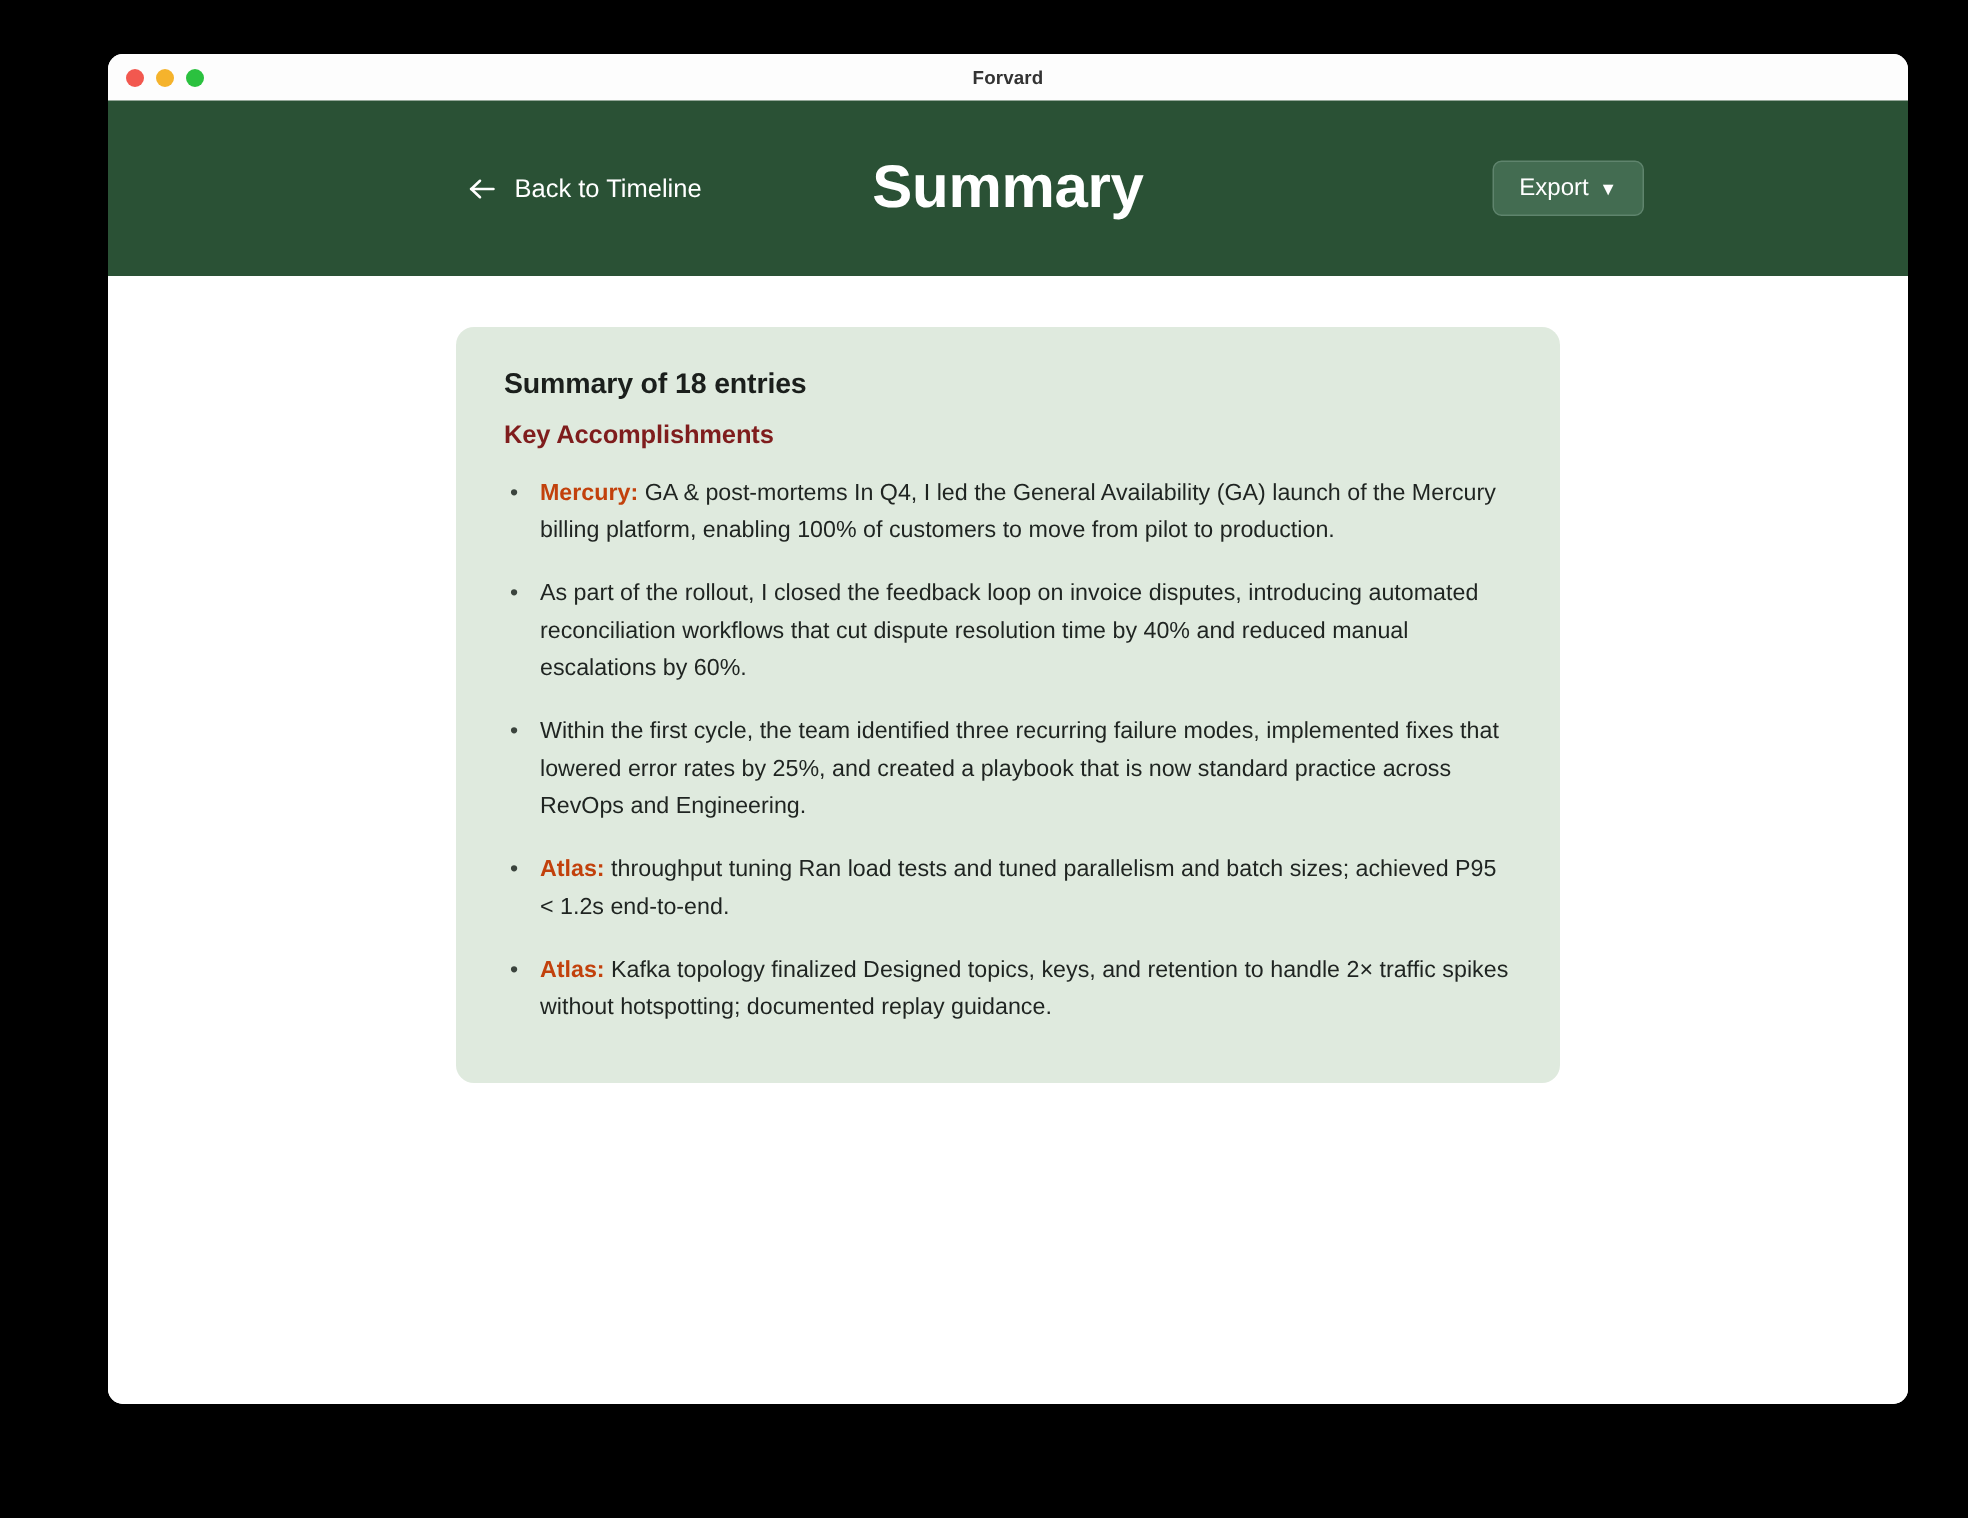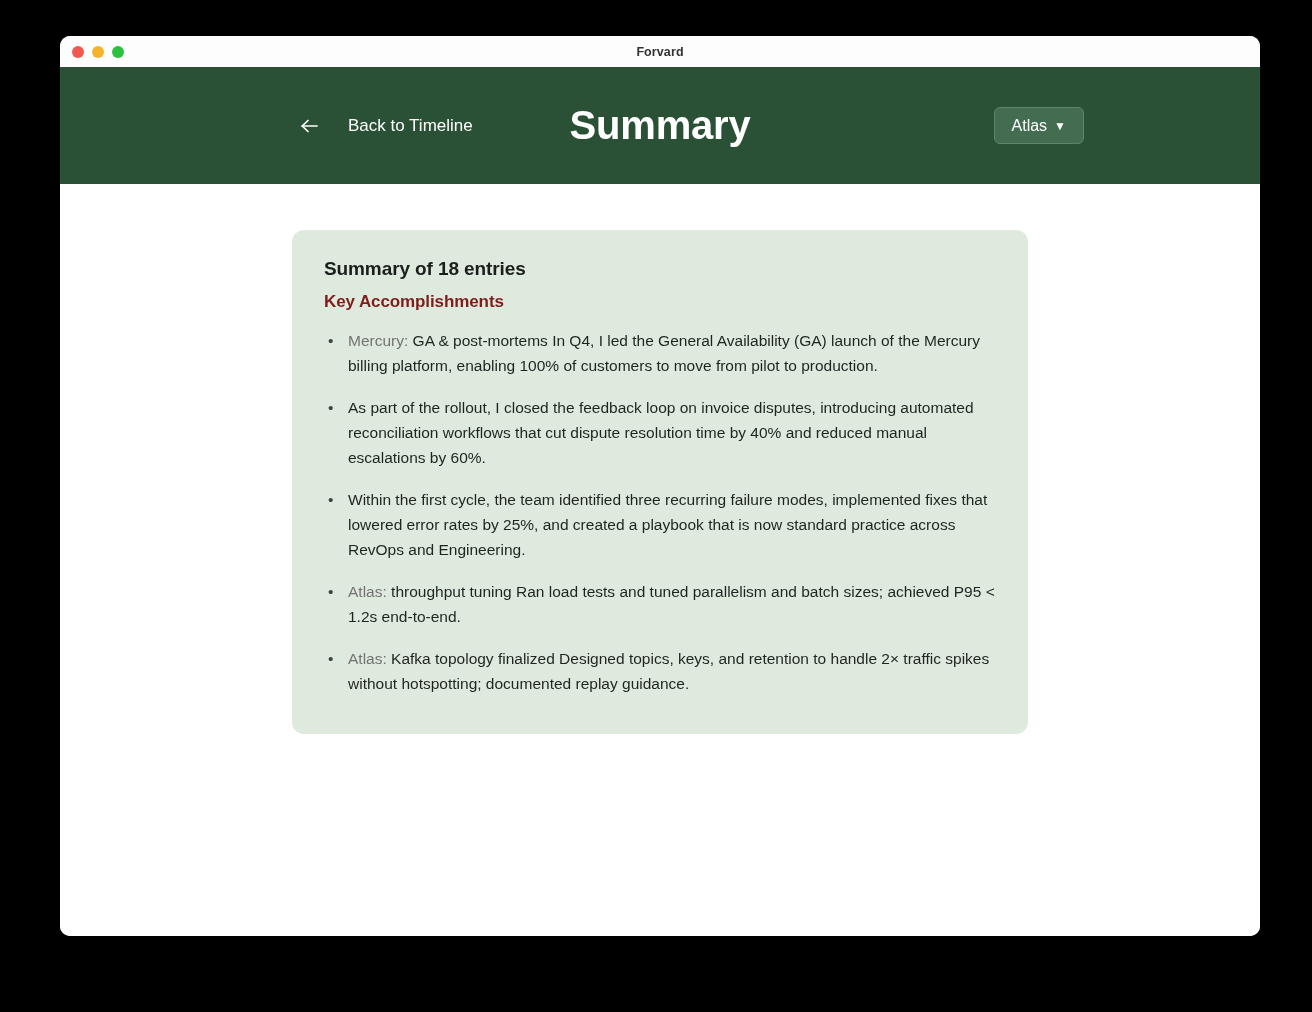--- a/index.html
+++ b/index.html
@@ -15,21 +15,21 @@
   #desktop {
     position: relative;
     width: 1312px;
     height: 1012px;
     background: #000000;
   }
 
   
   #app-window {
     position: absolute;
-    left: 60px;
+    left: 72px;
     top: 36px;
     width: 1200px;
     height: 900px;
     background: #ffffff;
     border-radius: 10px;
     overflow: hidden;
     display: flex;
     flex-direction: column;
   }
 
@@ -77,21 +77,21 @@
     position: relative;
     display: flex;
     align-items: center;
   }
 
   #back-button {
     position: absolute;
     left: 238px;
     display: flex;
     align-items: center;
-    gap: 28px;
+    gap: 11px;
     color: #ffffff;
     font-size: 17px;
     cursor: pointer;
     background: none;
     border: none;
     font-family: "Liberation Sans", sans-serif;
     padding: 4px 2px;
   }
   #back-button .arrow-icon {
     display: inline-flex;
@@ -131,21 +131,20 @@
     font-size: 12px;
     line-height: 1;
   }
 
   
   #app-body {
     flex: 1 1 auto;
     background: #ffffff;
     overflow: hidden;
     padding-top: 34px;
-    margin-top: 12px;
   }
 
   #summary-card {
     width: 736px;
     margin: 0 auto;
     background: #dfeade;
     border-radius: 12px;
     padding: 28px 32px 38px 32px;
   }
 
@@ -188,22 +187,22 @@
   .bullet-item .bullet-dot {
     position: absolute;
     left: 4px;
     top: 0;
     color: #3b443d;
     font-size: 15.5px;
     line-height: 25px;
   }
 
   .bullet-item .lead-label {
-    font-weight: normal;
-    color: #737373;
+    font-weight: bold;
+    color: #c2410c;
   }
 </style>
 </head>
 <body>
 
 <div id="desktop">
 
   <div id="app-window">
 
     <div id="titlebar">
@@ -223,21 +222,21 @@
             <path d="M2 8 H17" stroke="#ffffff" stroke-width="1.7" fill="none" stroke-linecap="round"></path>
             <path d="M8 2.5 L2.2 8 L8 13.5" stroke="#ffffff" stroke-width="1.7" fill="none" stroke-linecap="round" stroke-linejoin="round"></path>
           </svg>
         </span>
         <span>Back to Timeline</span>
       </button>
 
       <div id="header-title">Summary</div>
 
       <button id="export-button">
-        <span>Atlas</span>
+        <span>Export</span>
         <span class="caret-icon">▼</span>
       </button>
 
     </div>
 
     <div id="app-body">
 
       <div id="summary-card">
 
         <div id="card-title">Summary of 18 entries</div>

